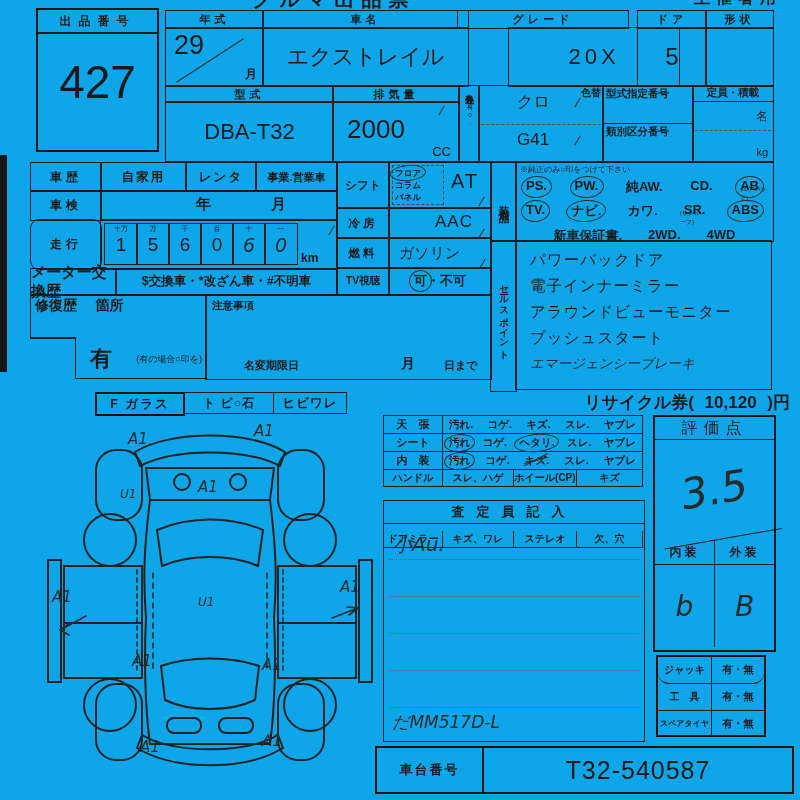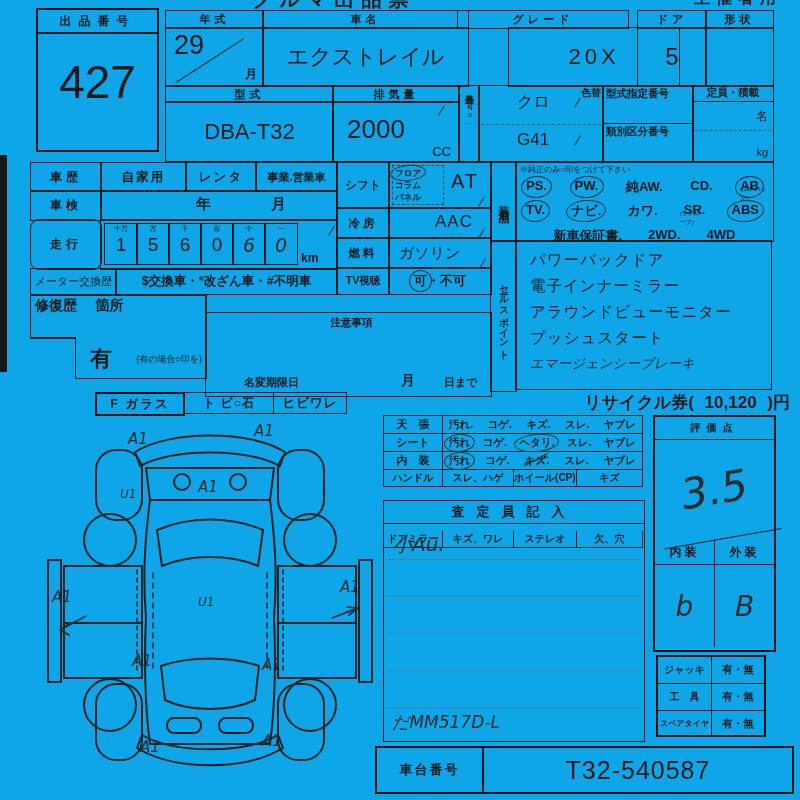--- a/index.html
+++ b/index.html
@@ -129,21 +129,21 @@
           <div class="hand" style="font-size:19px;text-align:center;" data-name="digit-5-hand">6</div>
         </div>
       <div class="abs bd" style="left:163px;top:3px;width:32px;height:40px;">
           <div style="font-size:7px;text-align:center;" data-name="digit-h6">一</div>
           <div class="hand" style="font-size:19px;text-align:center;" data-name="digit-6-hand">0</div>
         </div>
       <span class="abs" style="left:200px;bottom:4px;font-size:12px;font-weight:bold;" data-name="km-unit">km</span>
       <span class="abs tick" style="left:222px;top:10px;" data-name="hand-tick"></span>
     </div>
 
-    <div class="abs bd ctr" style="left:0;top:106px;width:85px;height:25px;font-size:11px;font-weight:normal;" data-name="meter-history-label">メーター交換歴</div>
+    <div class="abs bd ctr" style="left:0;top:106px;width:85px;height:25px;font-size:15px;font-weight:bold;" data-name="meter-history-label">メーター交換歴</div>
     <div class="abs bd ctr" style="left:85px;top:106px;width:221px;height:25px;font-size:12.5px;font-weight:bold;" data-name="meter-history-options">$交換車・*改ざん車・#不明車</div>
   </div>
 
   <div class="abs" data-name="drivetrain-table" style="left:336px;top:162px;width:154px;height:131px;">
     <div class="abs bd ctr" style="left:0;top:0;width:52px;height:45px;font-size:11.5px;font-weight:bold;" data-name="shift-label">シフト</div>
     <div class="abs bd" style="left:52px;top:0;width:102px;height:45px;" data-name="shift-cell">
       <div class="abs" style="left:3px;top:2px;width:46px;border:1.2px dashed #444;padding:1px 2px;font-size:8.5px;font-weight:bold;line-height:12px;">
         <div><span class="circ" data-name="shift-floor">フロア</span></div>
         <div data-name="shift-column">コラム</div>
         <div data-name="shift-panel">パネル</div>
@@ -210,21 +210,21 @@
     <span style="font-size:14px;font-weight:bold;padding-left:4px;" data-name="repair-history-label">修復歴</span>
     <span style="font-size:14px;font-weight:bold;padding-left:14px;" data-name="repair-location-label">箇所</span>
   </div>
   <div class="abs" style="left:30px;top:337px;width:46px;height:2px;background:#1c1c1c;" data-name="repair-box-step"></div>
   <div class="abs" style="left:75px;top:338px;width:130px;height:40px;border:1.5px solid #1c1c1c;border-top:none;" data-name="repair-yes-box">
     <span class="abs" style="left:14px;top:6px;font-size:22px;font-weight:bold;" data-name="repair-yes">有</span>
     <span class="abs" style="right:4px;top:15px;font-size:9px;" data-name="repair-yes-note">(有の場合○印を)</span>
   </div>
   <div class="abs" style="left:205px;top:295px;width:2px;height:43px;background:#1c1c1c;" data-name="divider"></div>
 
-  <div class="abs bd" style="left:205px;top:312px;width:285px;height:83px;text-align:center;" data-name="caution-box">
+  <div class="abs bd" style="left:205px;top:295px;width:285px;height:83px;" data-name="caution-box">
     <div style="font-size:10.5px;font-weight:bold;padding:3px 0 0 6px;" data-name="caution-label">注意事項</div>
     <span class="abs" style="left:38px;bottom:6px;font-size:11px;font-weight:bold;" data-name="rename-deadline-label">名変期限日</span>
     <span class="abs" style="left:195px;bottom:6px;font-size:14px;font-weight:bold;" data-name="rename-month">月</span>
     <span class="abs" style="left:238px;bottom:6px;font-size:11px;font-weight:bold;" data-name="rename-until">日まで</span>
   </div>
 
   <div class="abs" style="left:470px;top:391px;width:320px;text-align:right;font-size:17px;font-weight:bold;" data-name="recycle-ticket">
     <span data-name="recycle-label">リサイクル券(</span>
     <span style="padding:0 6px;" data-name="recycle-amount">10,120</span>
     <span data-name="recycle-suffix">)円</span>
@@ -346,34 +346,34 @@
     <div class="dotline" style="top:58px;" data-name="writing-line"></div>
     <div class="dotline" style="top:95px;" data-name="writing-line"></div>
     <div class="dotline" style="top:132px;" data-name="writing-line"></div>
     <div class="dotline" style="top:169px;" data-name="writing-line"></div>
     <div class="dotline" style="top:206px;" data-name="writing-line"></div>
     <div class="abs hand" style="left:8px;top:30px;font-size:20px;" data-name="assessor-note-top">小Au.</div>
     <div class="abs hand" style="left:8px;top:210px;font-size:17px;" data-name="assessor-note-bottom">だMM517D-L</div>
   </div>
 
   <div class="abs bd2" style="left:653px;top:415px;width:119px;height:233px;" data-name="score-box">
-    <div class="ctr" style="height:22px;border-bottom:1.5px solid #1c1c1c;font-size:10px;font-weight:bold;letter-spacing:6px;" data-name="score-label">評価点</div>
+    <div class="ctr" style="height:22px;border-bottom:1.5px solid #1c1c1c;font-size:16px;font-weight:normal;letter-spacing:6px;" data-name="score-label">評価点</div>
     <div class="ctr hand" style="height:100px;font-size:42px;transform:rotate(-10deg);border-bottom:1.5px solid #1c1c1c;box-sizing:border-box;" data-name="score-value">3.5</div>
     <div style="display:flex;border-bottom:1.5px solid #1c1c1c;height:24px;">
       <div class="ctr" style="flex:1;font-size:12px;font-weight:bold;letter-spacing:3px;border-right:1.5px solid #1c1c1c;" data-name="interior-grade-label">内装</div>
       <div class="ctr" style="flex:1;font-size:12px;font-weight:bold;letter-spacing:3px;" data-name="exterior-grade-label">外装</div>
     </div>
     <div style="display:flex;height:82px;">
       <div class="ctr hand" style="flex:1;font-size:28px;border-right:1.5px solid #1c1c1c;" data-name="interior-grade-value">b</div>
       <div class="ctr hand" style="flex:1;font-size:28px;" data-name="exterior-grade-value">B</div>
     </div>
   </div>
 
   <div class="abs bd2" style="left:656px;top:655px;width:106px;height:78px;" data-name="accessories-table">
-    <div style="display:flex;height:26px;border-bottom:1.5px solid #1c1c1c;">
+    <div style="display:flex;height:26px;border-bottom:1.5px solid #1c1c1c;border-radius:11px;">
       <div class="ctr" style="width:53px;font-size:10px;font-weight:bold;border-right:1.5px solid #1c1c1c;" data-name="jack-label">ジャッキ</div>
       <div class="ctr" style="flex:1;font-size:10.5px;font-weight:bold;" data-name="jack-value">有・無</div>
     </div>
     <div style="display:flex;height:26px;border-bottom:1.5px solid #1c1c1c;">
       <div class="ctr" style="width:53px;font-size:10px;font-weight:bold;border-right:1.5px solid #1c1c1c;" data-name="tools-label">工　具</div>
       <div class="ctr" style="flex:1;font-size:10.5px;font-weight:bold;" data-name="tools-value">有・無</div>
     </div>
     <div style="display:flex;height:25px;">
       <div class="ctr" style="width:53px;font-size:8px;font-weight:bold;border-right:1.5px solid #1c1c1c;" data-name="spare-tire-label">スペアタイヤ</div>
       <div class="ctr" style="flex:1;font-size:10.5px;font-weight:bold;" data-name="spare-tire-value">有・無</div>

